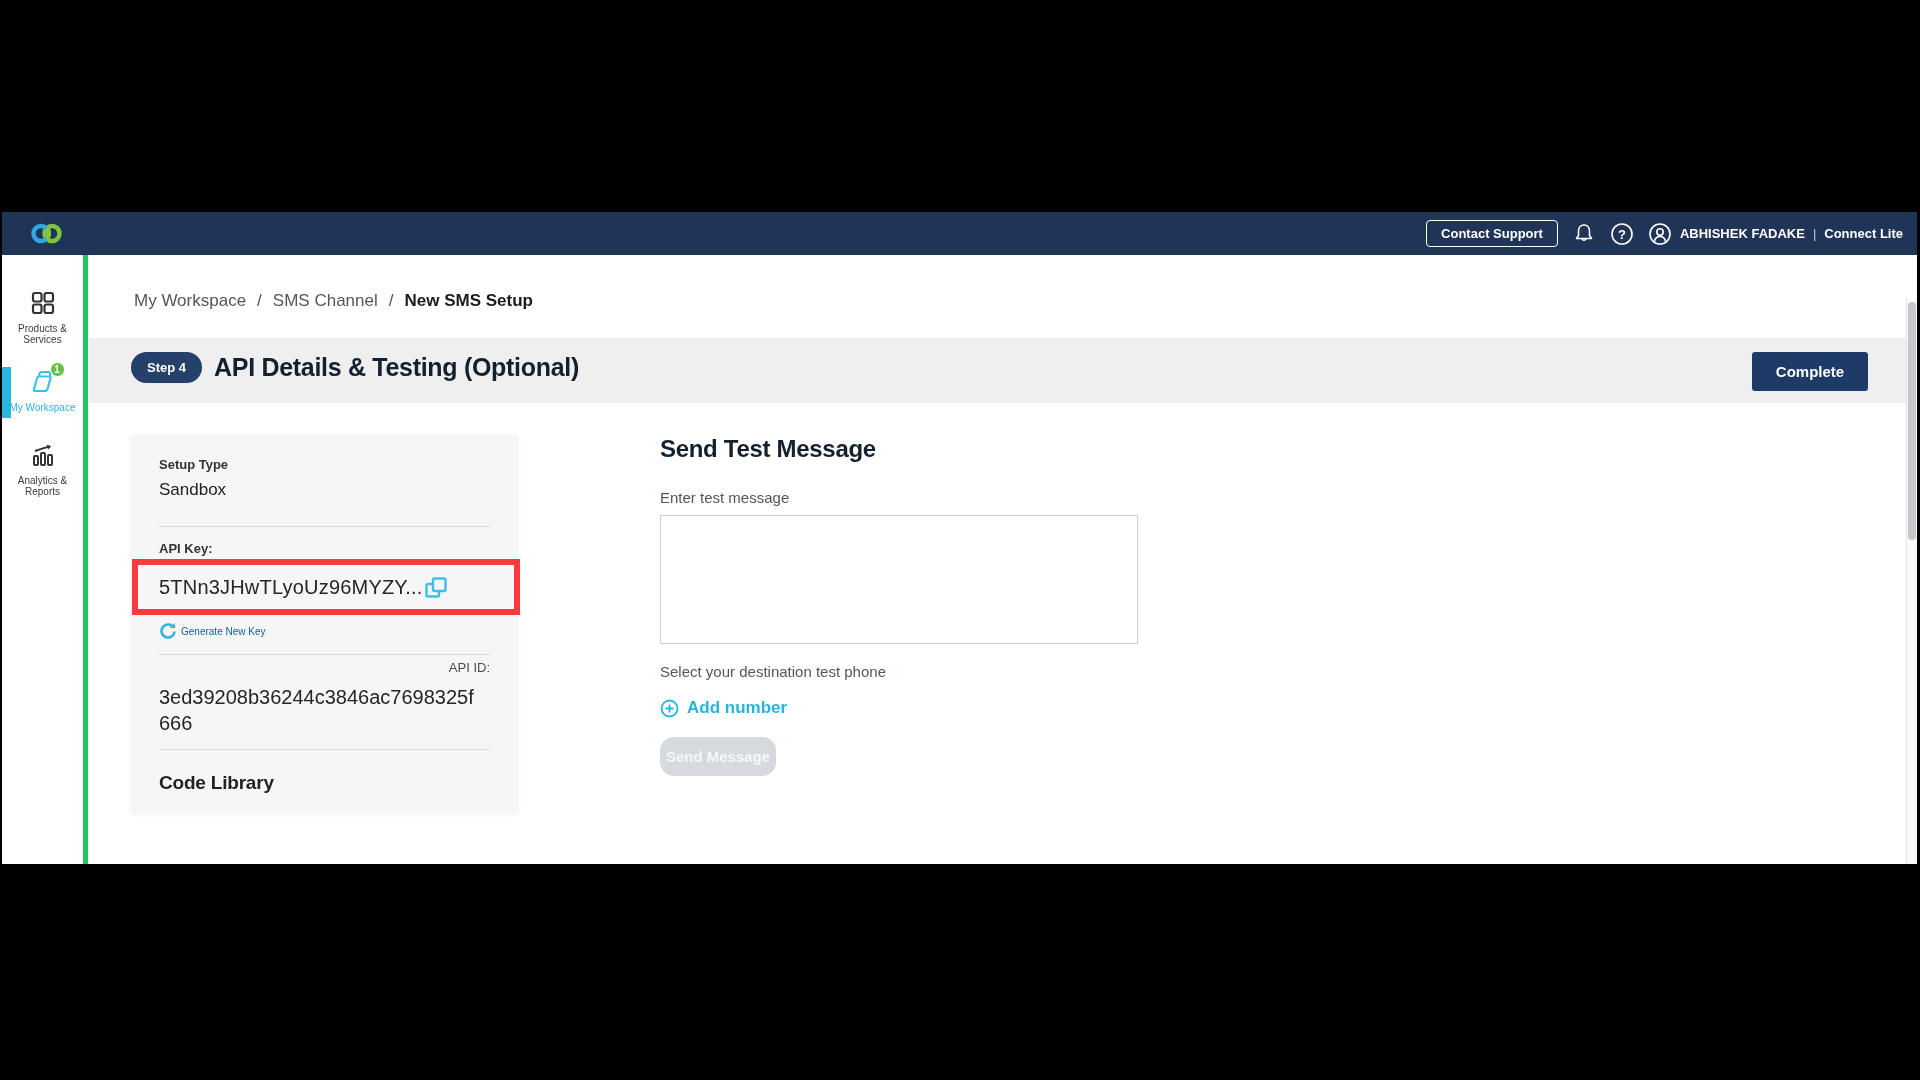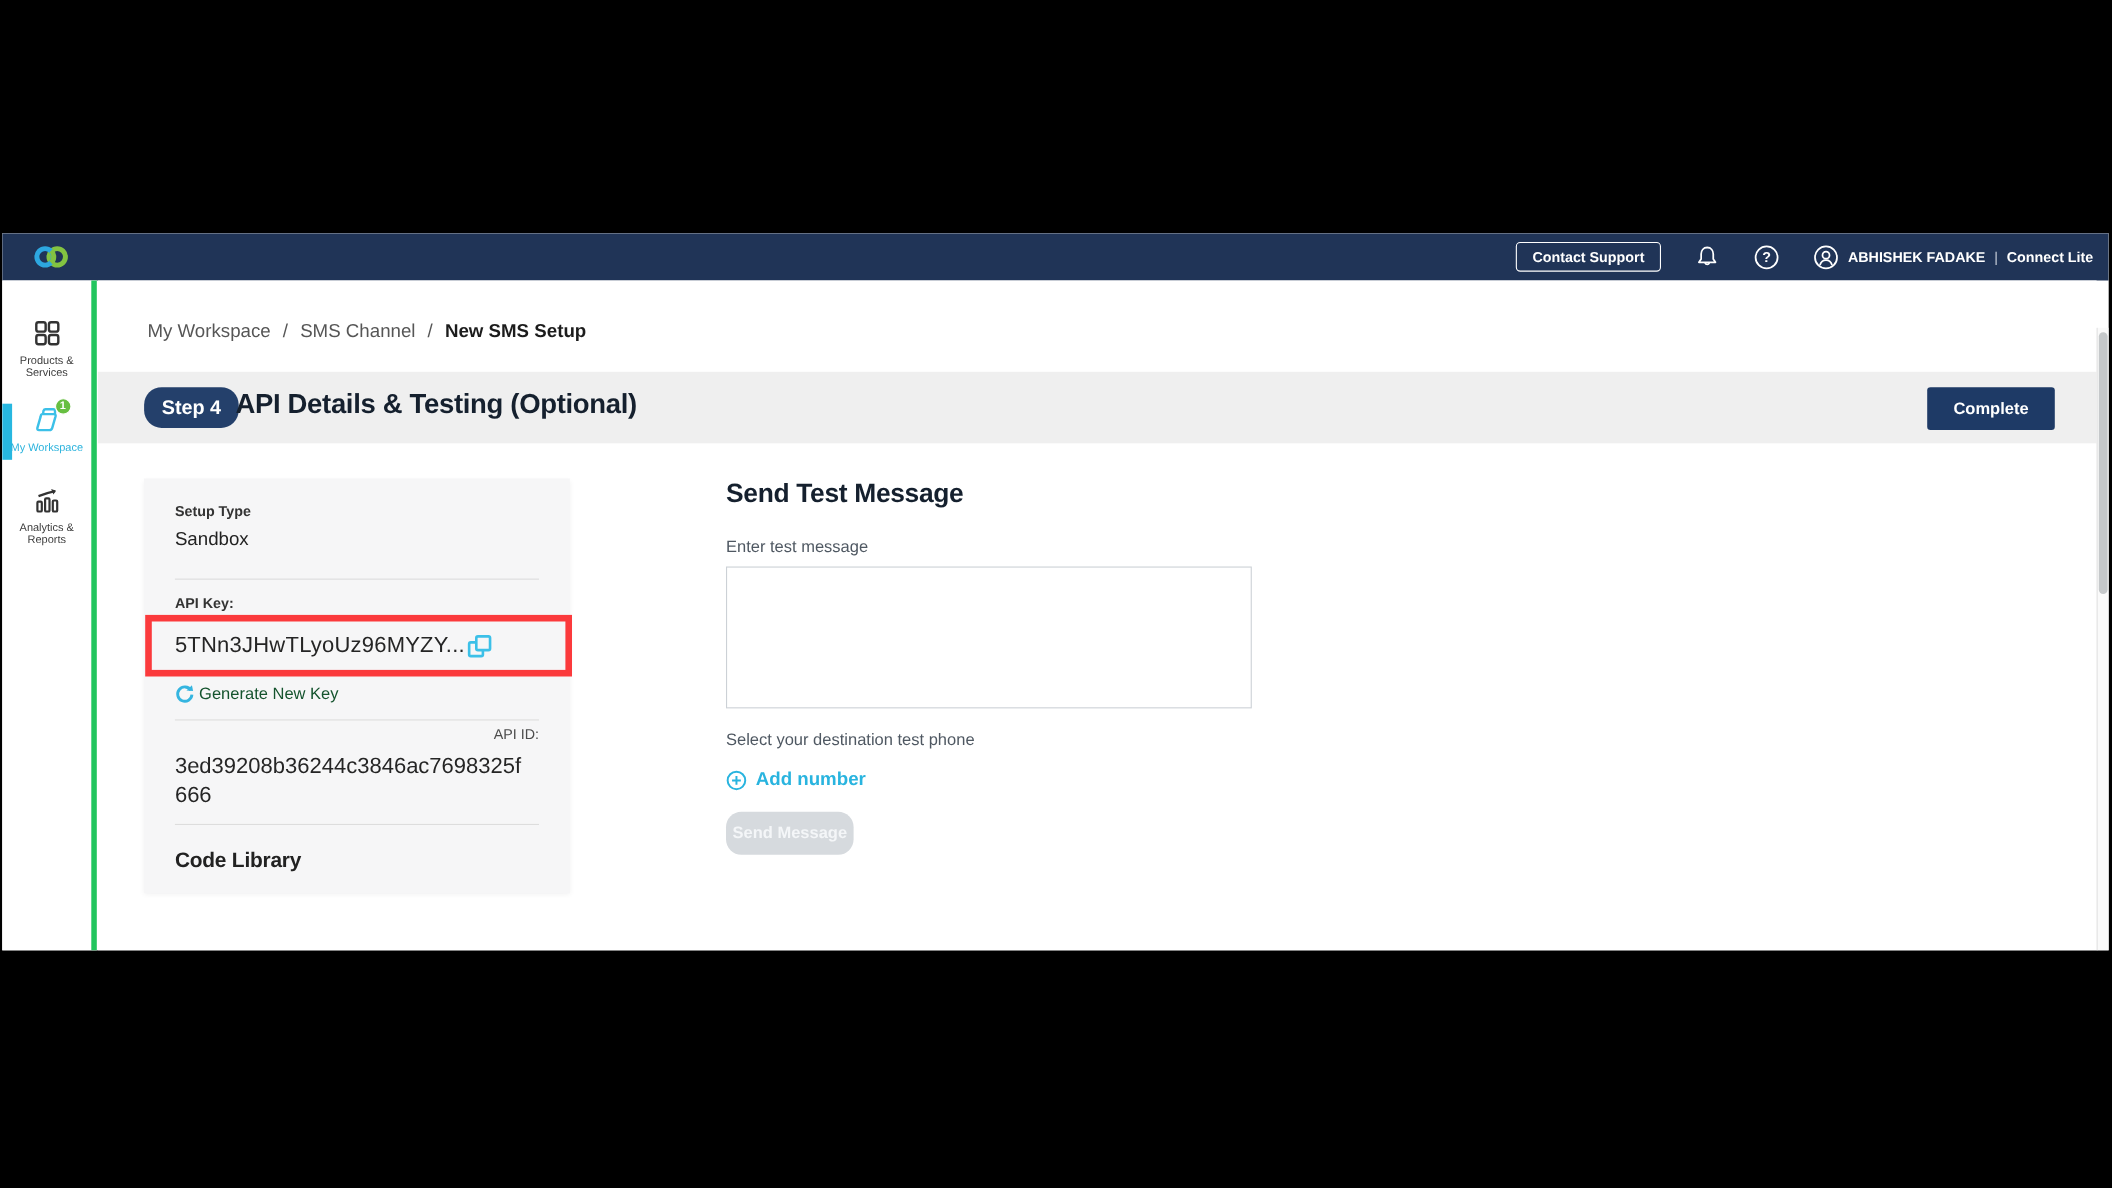--- a/index.html
+++ b/index.html
@@ -7,21 +7,21 @@
               font-family:"Liberation Sans", sans-serif; }
 
   .app { position:absolute; left:2px; top:212px; width:1915px; height:652px;
          background:#fff; overflow:hidden; }
 
   
   .navbar { position:absolute; left:0; top:0; width:100%; height:43px;
             background:#203457; display:flex; align-items:center; }
   .logo { position:absolute; left:28px; top:10px; width:34px; height:23px; cursor:pointer; }
   .nav-right { position:absolute; right:14px; top:0; height:43px;
-               display:flex; align-items:center; gap:30px; }
+               display:flex; align-items:center; gap:14px; }
   .contact-btn { border:1px solid #fff; border-radius:4px; color:#fff;
                  font-size:13px; font-weight:bold; padding:5px 14px; background:transparent;
                  cursor:pointer; white-space:nowrap; }
   .nav-icon { width:24px; height:24px; display:block; cursor:pointer; }
   .user-group { display:flex; align-items:center; gap:8px; color:#fff;
                 font-size:13px; font-weight:bold; white-space:nowrap; cursor:pointer; }
   .nav-sep { font-weight:normal; color:#c6cdd9; }
 
   
   .sidebar { position:absolute; left:0; top:43px; width:86px; bottom:0;
@@ -39,21 +39,21 @@
   
   .main { position:absolute; left:87px; top:43px; right:11px; bottom:0; background:#fff; }
 
   .breadcrumb { position:absolute; left:45px; top:36px; font-size:17px; color:#565656;
                 display:flex; gap:11px; align-items:center; }
   .crumb { cursor:pointer; }
   .crumb-current { font-weight:bold; color:#1c1c1c; }
 
   .step-band { position:absolute; left:0; top:83px; width:100%; height:65px; background:#efefef; }
   .step-badge { position:absolute; left:42px; top:14px; background:#24406b; color:#fff;
-                font-size:18px; font-weight:bold; padding:8px 16px; border-radius:16px; }
+                font-size:13px; font-weight:bold; padding:8px 16px; border-radius:16px; }
   .step-title { position:absolute; left:125px; top:15px; font-size:25px; font-weight:bold;
                 color:#15202e; letter-spacing:-0.3px; }
   .complete-btn { position:absolute; right:38px; top:14px; width:116px; height:39px;
                   background:#1e3a66; color:#fff; font-size:15px; font-weight:bold;
                   border:none; border-radius:3px; cursor:pointer;
                   font-family:"Liberation Sans", sans-serif; }
 
   
   .panel { position:absolute; left:42px; top:180px; width:387px; height:429px; }
   .panel-header { height:52px; background:#2e2e2e; border-radius:7px 7px 0 0;
@@ -67,22 +67,22 @@
   .setup-value { font-size:17px; color:#222; margin-top:8px; }
   .divider { border:none; border-top:1px solid #ddd; margin:0; }
   .div1 { margin-top:26px; }
   .apikey-label { margin-top:14px; }
   .key-row { position:relative; height:55px; margin-top:4px; margin-left:-28px; margin-right:-28px;
              display:flex; align-items:center; padding:0 28px; }
   .red-box { position:absolute; left:1px; top:-1px; width:388px; height:56px;
              border:6px solid #fb3a3c; pointer-events:none; }
   .key-text { font-size:20px; color:#252525; letter-spacing:0.2px; }
   .copy-icon { width:26px; height:26px; margin-right:4px; cursor:pointer; }
-  .gen-row { display:flex; gap:4px; margin-top:7px; color:#14532d;
-             font-size:15px; cursor:pointer; }
+  .gen-row { display:flex; align-items:center; gap:4px; margin-top:7px; color:#0369a1;
+             font-size:10px; cursor:pointer; }
   .div2 { margin-top:14px; }
   .apiid-label { margin-top:5px;text-align:right; }
   .apiid-value { font-size:20px; color:#252525; margin-top:9px; width:320px;
                  word-break:break-all; line-height:26px; }
   .div3 { margin-top:13px; }
   .code-lib { font-size:19px; font-weight:bold; color:#222; margin-top:22px; letter-spacing:-0.2px; }
 
   
   .test-col { position:absolute; left:571px; top:180px; width:478px; }
   .test-title { font-size:24px; font-weight:bold; color:#15202e; letter-spacing:-0.3px; }

